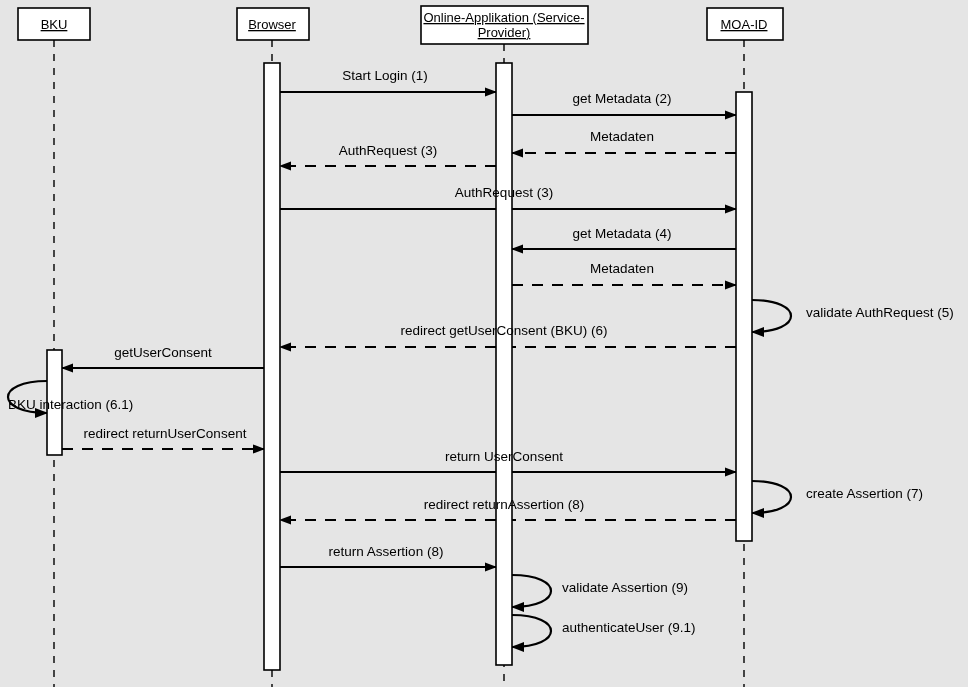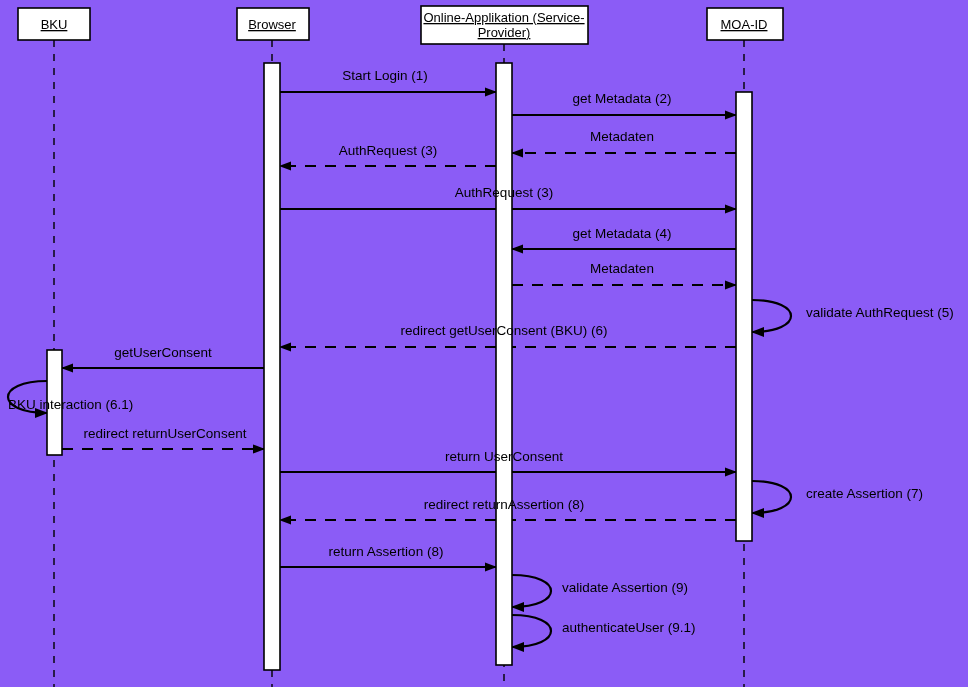--- a/index.html
+++ b/index.html
@@ -1,17 +1,17 @@
 <!DOCTYPE html>
 <html><head>
 <meta charset="utf-8">
 <style>
   html,body{margin:0;padding:0;background:#ffffff;}
   body{font-family:"Liberation Sans",sans-serif;}
-  #canvas{position:relative;width:968px;height:687px;background:#8b5cf6;overflow:hidden;}
+  #canvas{position:relative;width:968px;height:687px;background:#e5e5e5;overflow:hidden;}
   svg#diagram{position:absolute;left:0;top:0;width:968px;height:687px;}
   .lifeline-box{fill:#ffffff;stroke:#000000;stroke-width:1.6;}
   .lifeline-title{font-family:"Liberation Sans",sans-serif;font-size:13px;fill:#000;text-anchor:middle;text-decoration:underline;}
   .lifeline-dash{stroke:#000000;stroke-width:1.4;stroke-dasharray:7 7;fill:none;}
   .activation{fill:#ffffff;stroke:#000000;stroke-width:1.6;}
   .msg-solid{stroke:#000000;stroke-width:2.1;fill:none;}
   .msg-dashed{stroke:#000000;stroke-width:2.1;fill:none;stroke-dasharray:11 9;}
   .selfcall{stroke:#000000;stroke-width:2.2;fill:none;}
   .msg-label{font-family:"Liberation Sans",sans-serif;font-size:13.5px;fill:#000;}
   .msg-label.mid{text-anchor:middle;}

